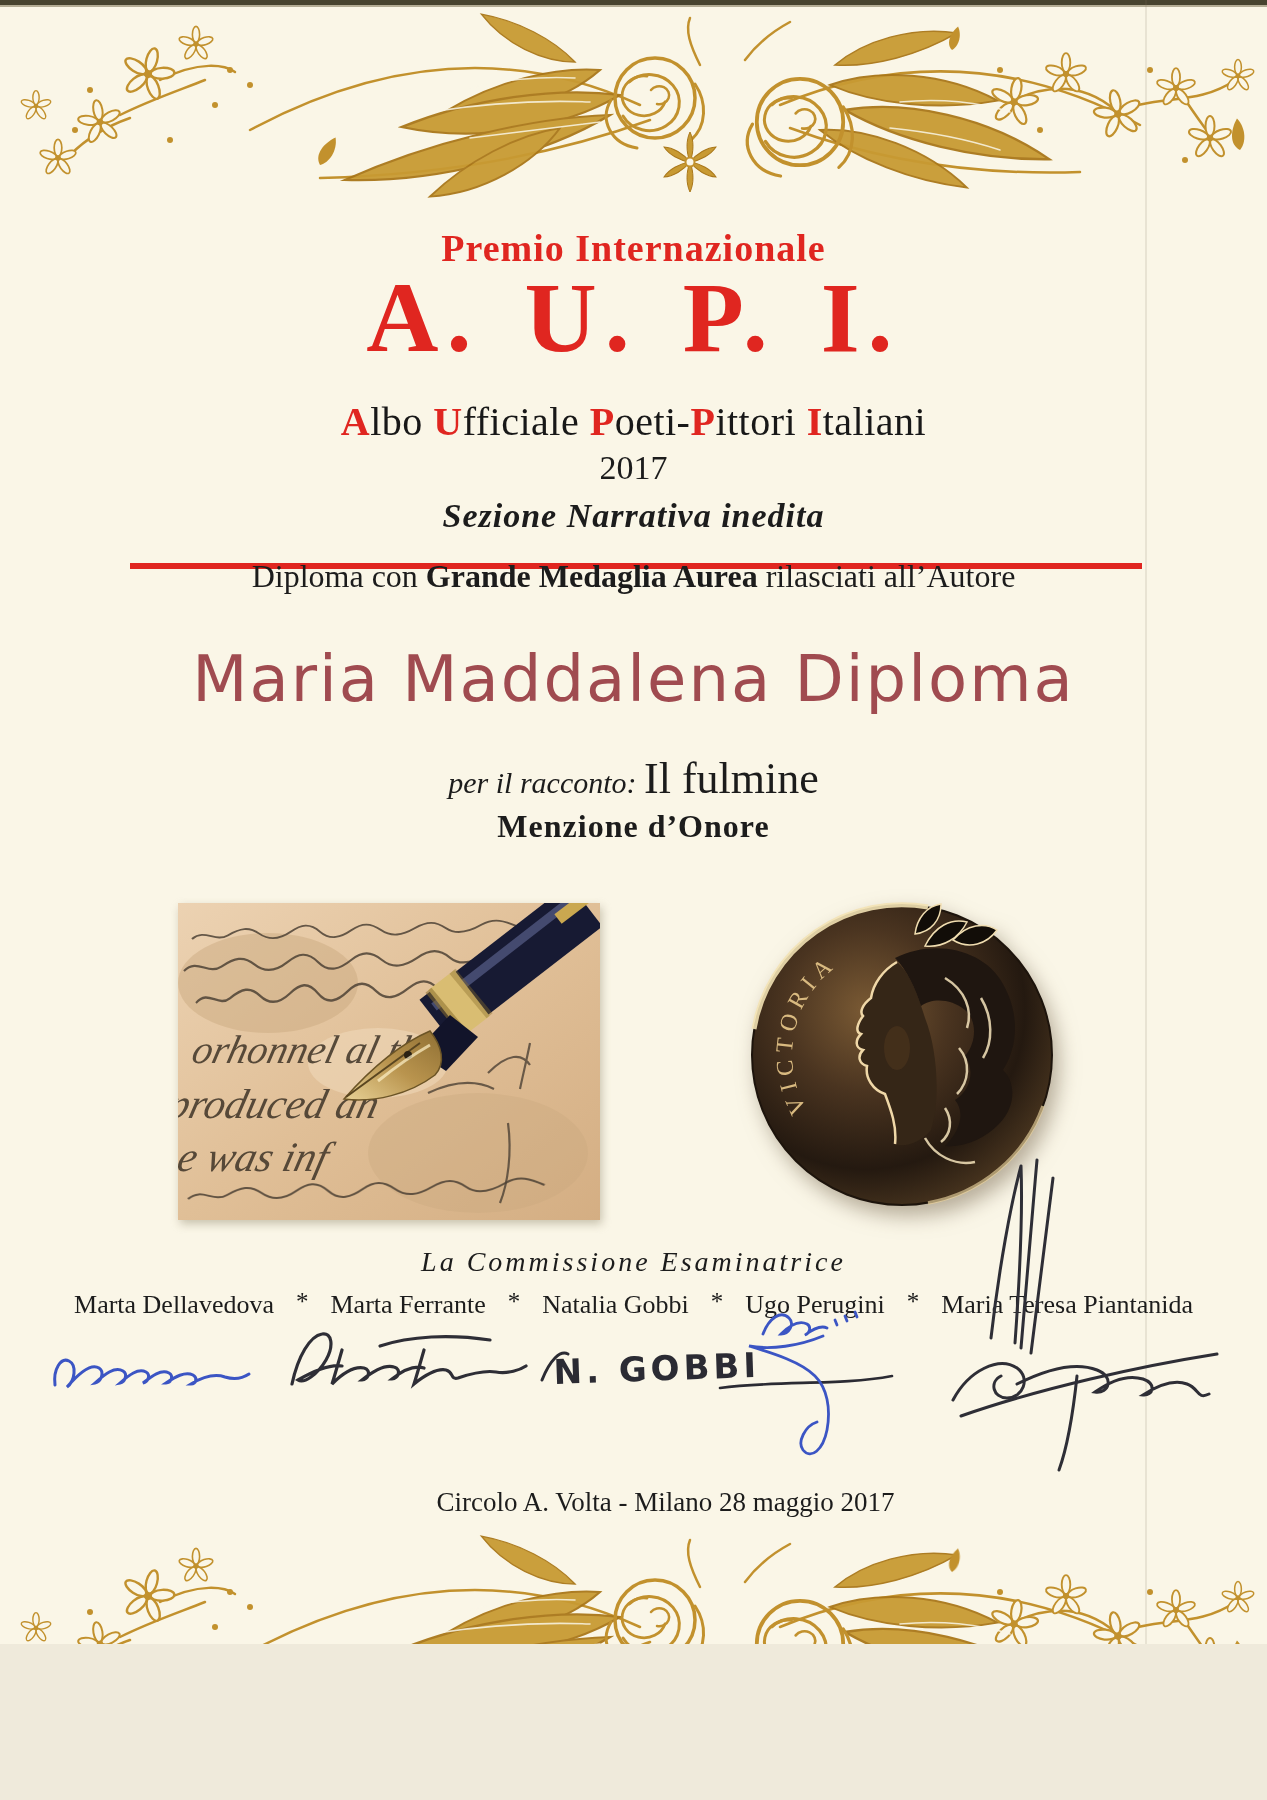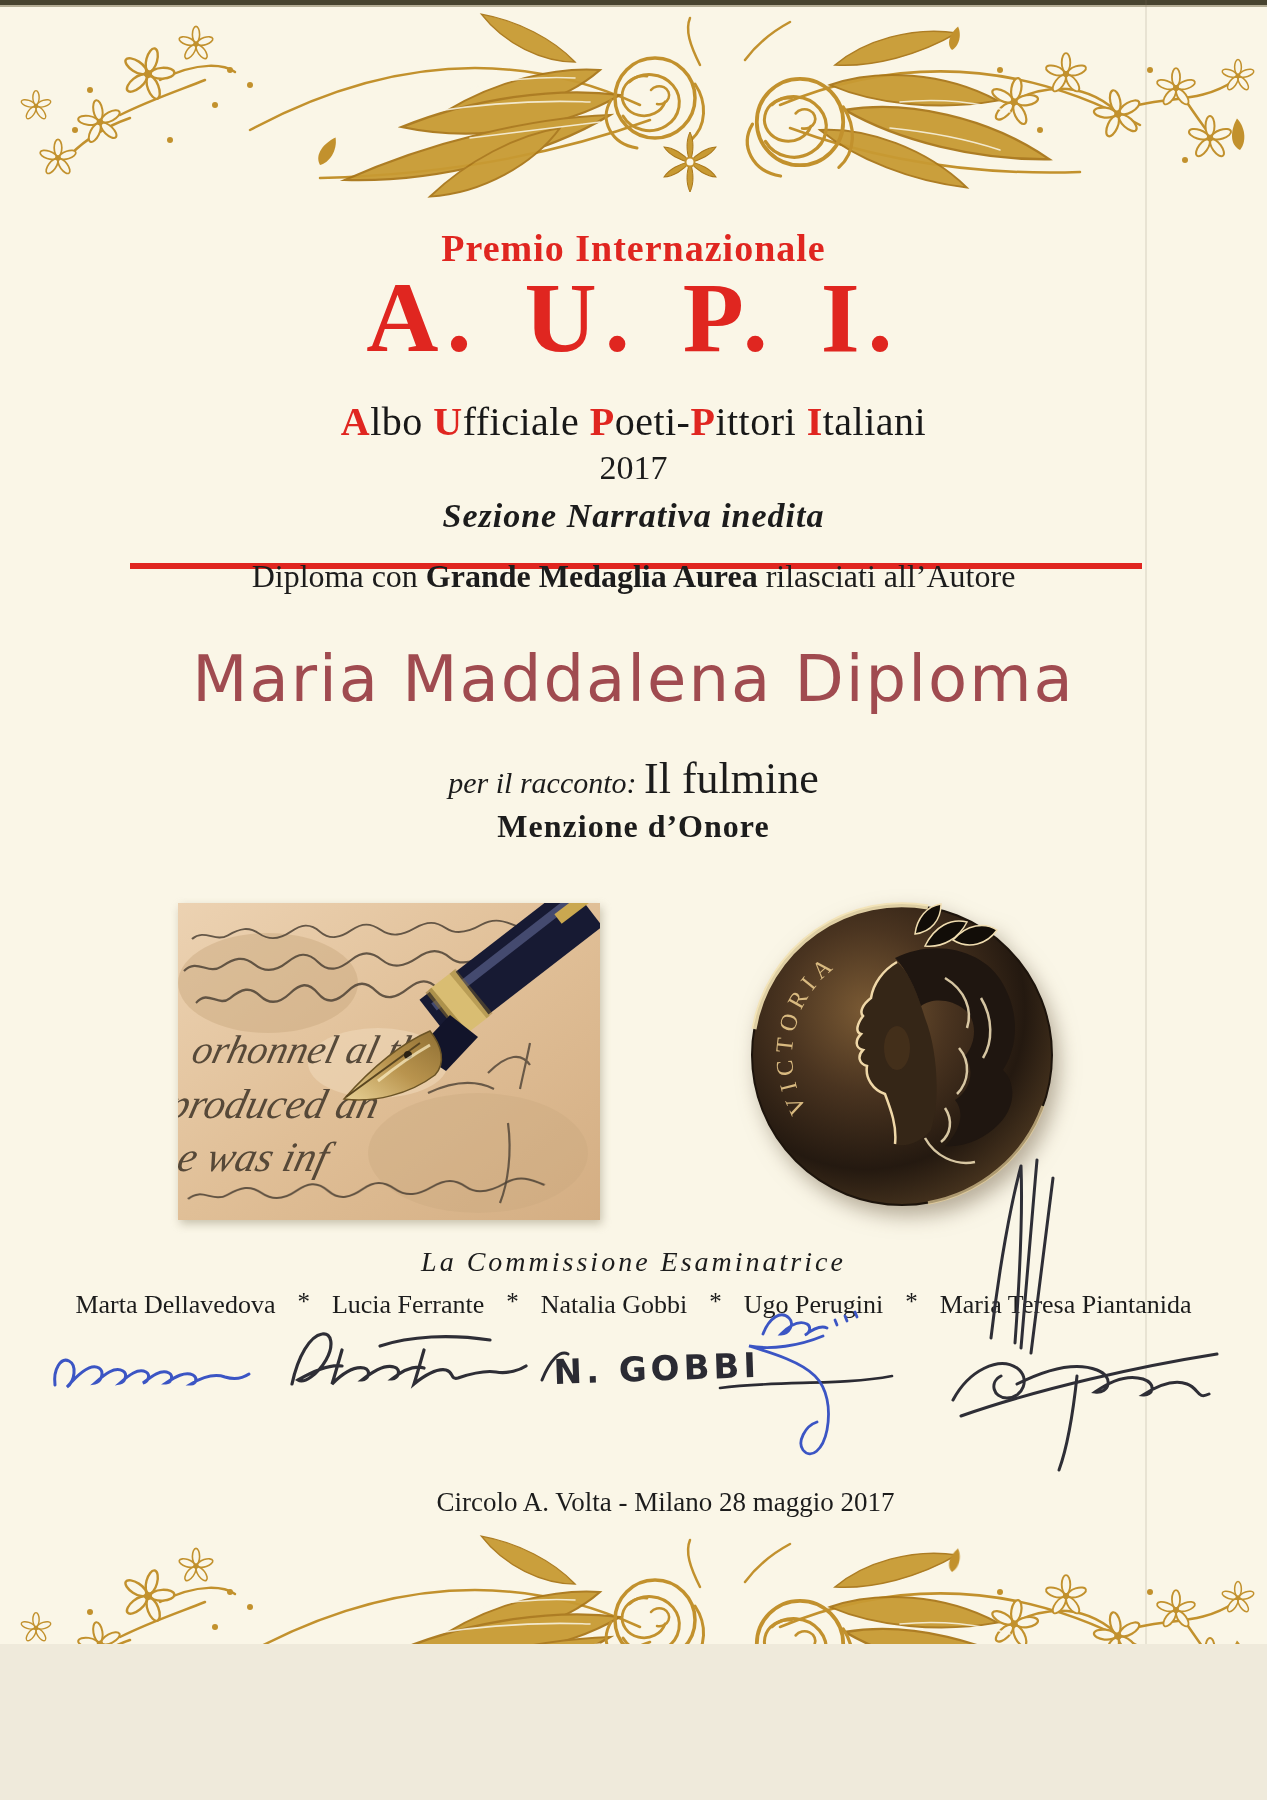--- a/index.html
+++ b/index.html
@@ -263,21 +263,21 @@
     <text font-family="Liberation Serif, serif" font-size="24" fill="#d9ba80" letter-spacing="6">
       <textPath href="#medalArc">VICTORIA</textPath>
     </text>
   </svg>
 
   <div class="abs commission-title">La Commissione Esaminatrice</div>
 
   <div class="names">
     <span>Marta Dellavedova</span>
     <span class="star">*</span>
-    <span>Lucia Ferrante</span>
+    <span>Marta Ferrante</span>
     <span class="star">*</span>
     <span>Natalia Gobbi</span>
     <span class="star">*</span>
     <span>Ugo Perugini</span>
     <span class="star">*</span>
     <span>Maria Teresa Piantanida</span>
   </div>
 
   <svg class="sig" style="left:45px;top:1335px;width:210px;height:75px" viewBox="0 0 210 75" aria-hidden="true">
     <path d="M10,50 C8,34 16,22 24,26 C32,30 30,46 22,52 C34,38 46,28 54,33 C60,37 56,47 50,48 C60,39 70,31 78,36 C83,39 80,47 75,48 C84,40 93,33 101,37 C106,40 103,47 98,48 C107,41 116,34 124,38 C129,41 126,48 121,48 C130,42 140,36 148,40 C153,43 151,49 146,49 C156,43 168,38 180,42 C190,45 198,43 204,39" stroke="#3b55c4" stroke-width="3" fill="none" stroke-linecap="round"></path>

